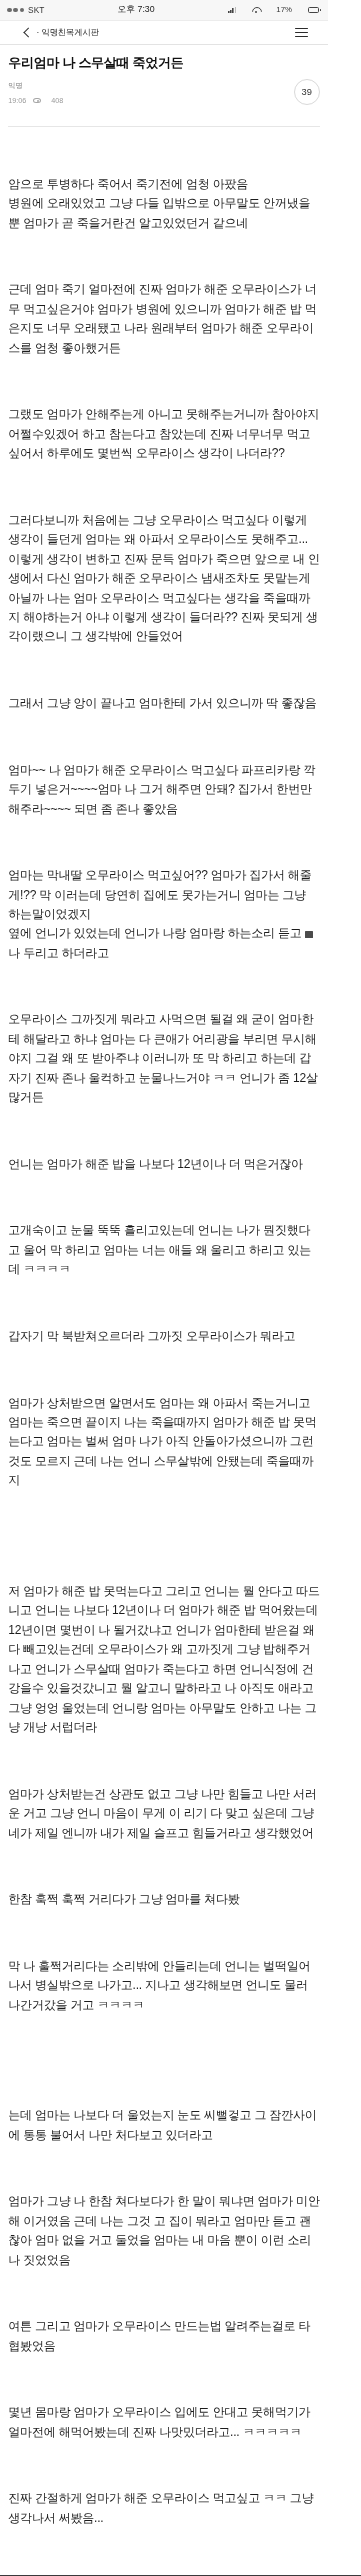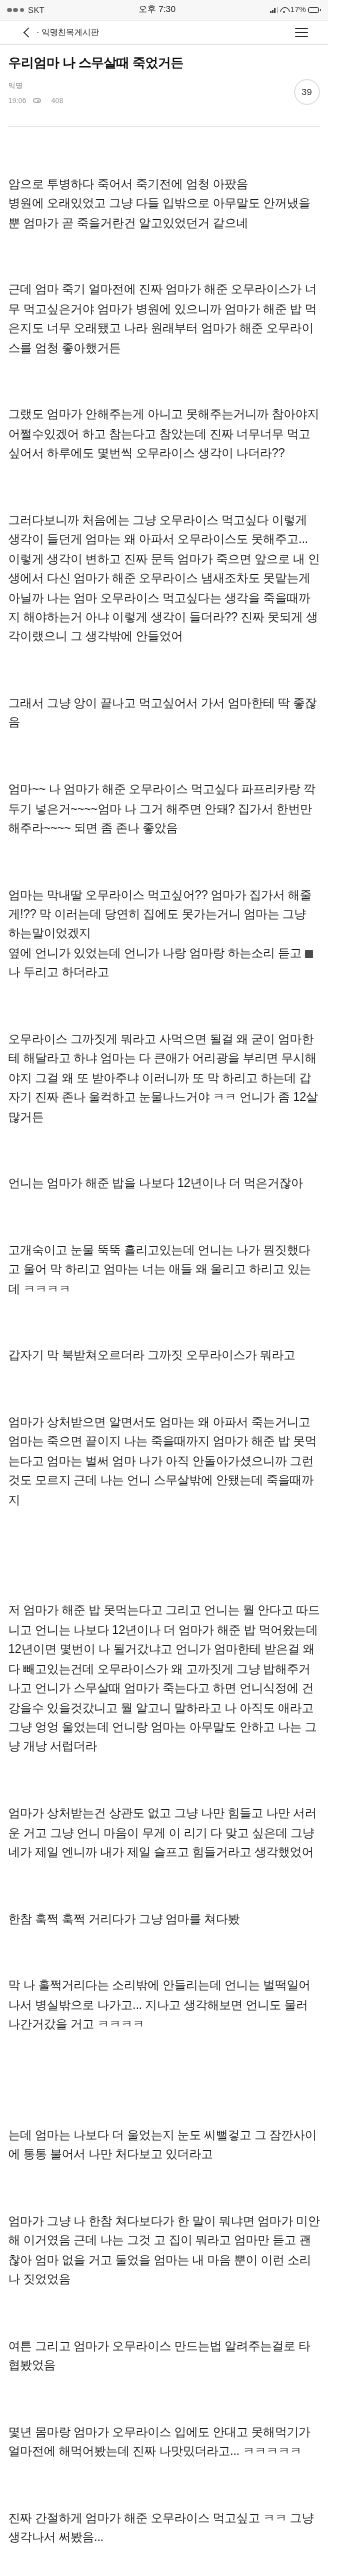--- a/index.html
+++ b/index.html
@@ -28,21 +28,21 @@
     border-bottom: 0.5px solid #ececec;
   }
   .sb-left { display: flex; align-items: center; gap: 3.6px; flex: 0 0 auto; }
   .sb-dots { display: flex; gap: 1.6px; align-items: center; }
   .sb-dots i {
     width: 4.7px; height: 4.7px; border-radius: 50%;
     background: #6b6b6b; display: block;
   }
   .sb-carrier { font-size: 8.3px; color: #333; letter-spacing: 0.1px; }
   .sb-center { flex: 1 1 auto; text-align: center; font-size: 8.8px; color: #222; }
-  .sb-right { display: flex; align-items: center; gap: 2px; flex: 0 0 auto; font-size: 7.8px; color: #333;}
+  .sb-right { display: flex; align-items: center; gap: 16px; flex: 0 0 auto; font-size: 7.8px; color: #333;}
   .sig {
     display: inline-block; width: 8.3px; height: 6.7px;
     background:
       linear-gradient(to top, #444 0 100%) 0 100%/1.6px 2.1px no-repeat,
       linear-gradient(to top, #444 0 100%) 2.3px 100%/1.6px 3.6px no-repeat,
       linear-gradient(to top, #444 0 100%) 4.7px 100%/1.6px 5.2px no-repeat,
       linear-gradient(to top, #bbb 0 100%) 7px 100%/1.6px 6.7px no-repeat;
   }
   .wifi {
     width: 8.3px; height: 6.7px; position: relative; display: inline-block;
@@ -217,21 +217,21 @@
       <div class="recommend">39</div>
     </div>
   </div>
 
   <div class="post-body body-pad">
     <p class="para">암으로 투병하다 죽어서 죽기전에 엄청 아팠음
 병원에 오래있었고 그냥 다들 입밖으로 아무말도 안꺼냈을뿐 엄마가 곧 죽을거란건 알고있었던거 같으네</p>
     <p class="para">근데 엄마 죽기 얼마전에 진짜 엄마가 해준 오무라이스가 너무 먹고싶은거야 엄마가 병원에 있으니까 엄마가 해준 밥 먹은지도 너무 오래됐고 나라 원래부터 엄마가 해준 오무라이스를 엄청 좋아했거든</p>
     <p class="para">그랬도 엄마가 안해주는게 아니고 못해주는거니까 참아야지 어쩔수있겠어 하고 참는다고 참았는데 진짜 너무너무 먹고싶어서 하루에도 몇번씩 오무라이스 생각이 나더라??</p>
     <p class="para">그러다보니까 처음에는 그냥 오무라이스 먹고싶다 이렇게 생각이 들던게 엄마는 왜 아파서 오무라이스도 못해주고... 이렇게 생각이 변하고 진짜 문득 엄마가 죽으면 앞으로 내 인생에서 다신 엄마가 해준 오무라이스 냄새조차도 못맡는게 아닐까 나는 엄마 오무라이스 먹고싶다는 생각을 죽을때까지 해야하는거 아냐 이렇게 생각이 들더라?? 진짜 못되게 생각이랬으니 그 생각밖에 안들었어</p>
-    <p class="para">그래서 그냥 앙이 끝나고 먹고싶어서 가서 엄마한테 딱 좋잖음</p>
+    <p class="para">그래서 그냥 앙이 끝나고 엄마한테 가서 있으니까 딱 좋잖음</p>
     <p class="para">엄마~~ 나 엄마가 해준 오무라이스 먹고싶다 파프리카랑 깍두기 넣은거~~~~엄마 나 그거 해주면 안돼? 집가서 한번만 해주라~~~~ 되면 좀 존나 좋았음</p>
     <p class="para">엄마는 막내딸 오무라이스 먹고싶어?? 엄마가 집가서 해줄게!?? 막 이러는데 당연히 집에도 못가는거니 엄마는 그냥 하는말이었겠지
 옆에 언니가 있었는데 언니가 나랑 엄마랑 하는소리 듣고 <span class="mask"></span> 나 두리고 하더라고</p>
     <p class="para">오무라이스 그까짓게 뭐라고 사먹으면 될걸 왜 굳이 엄마한테 해달라고 하냐 엄마는 다 큰애가 어리광을 부리면 무시해야지 그걸 왜 또 받아주냐 이러니까 또 막 하리고 하는데 갑자기 진짜 존나 울컥하고 눈물나느거야 ㅋㅋ 언니가 좀 12살 많거든</p>
     <p class="para">언니는 엄마가 해준 밥을 나보다 12년이나 더 먹은거잖아</p>
     <p class="para">고개숙이고 눈물 뚝뚝 흘리고있는데 언니는 나가 뭔짓했다고 울어 막 하리고 엄마는 너는 애들 왜 울리고 하리고 있는데 ㅋㅋㅋㅋ</p>
     <p class="para">갑자기 막 북받쳐오르더라 그까짓 오무라이스가 뭐라고</p>
     <p class="para">엄마가 상처받으면 알면서도 엄마는 왜 아파서 죽는거니고 엄마는 죽으면 끝이지 나는 죽을때까지 엄마가 해준 밥 못먹는다고 엄마는 벌써 엄마 나가 아직 안돌아가셨으니까 그런것도 모르지 근데 나는 언니 스무살밖에 안됐는데 죽을때까지</p>
     <div class="gap"></div>
     <p class="para">저 엄마가 해준 밥 못먹는다고 그리고 언니는 뭘 안다고 따드니고 언니는 나보다 12년이나 더 엄마가 해준 밥 먹어왔는데 12년이면 몇번이 나 될거갔냐고 언니가 엄마한테 받은걸 왜 다 빼고있는건데 오무라이스가 왜 고까짓게 그냥 밥해주거나고 언니가 스무살때 엄마가 죽는다고 하면 언니식정에 건강을수 있을것갔니고 뭘 알고니 말하라고 나 아직도 애라고 그냥 엉엉 울었는데 언니랑 엄마는 아무말도 안하고 나는 그냥 개낭 서럽더라</p>

